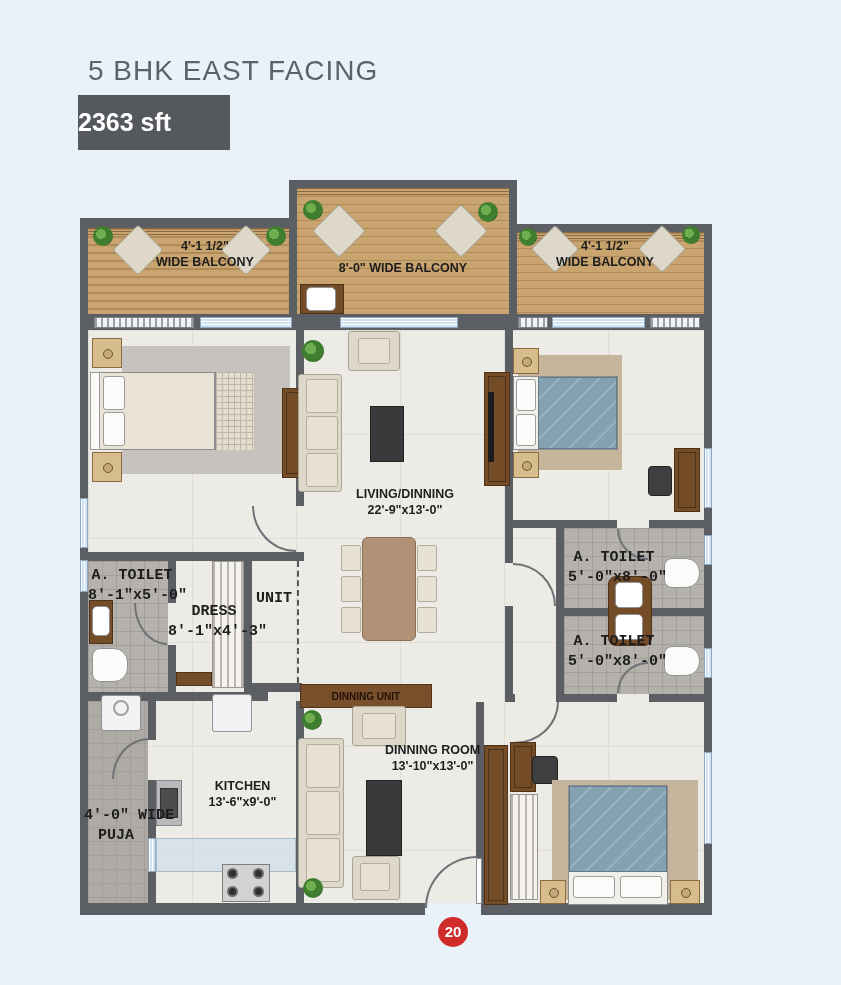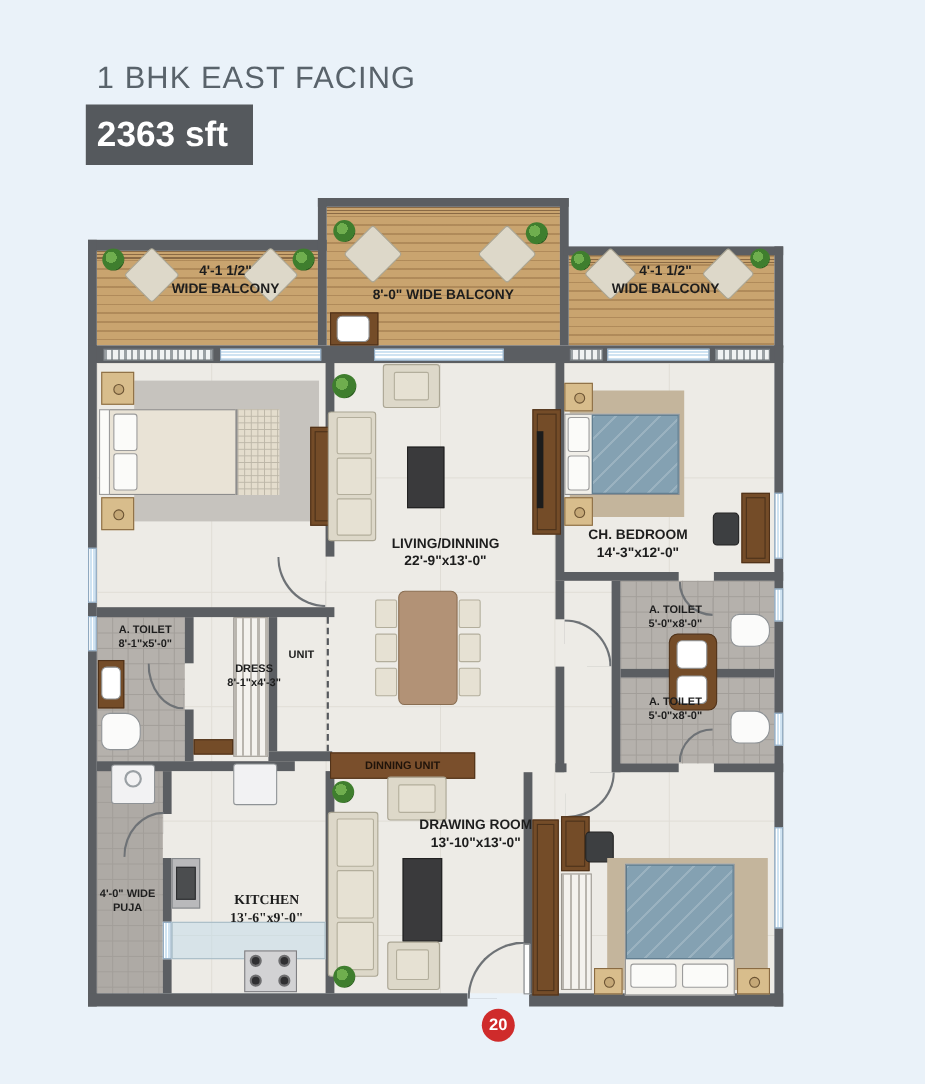--- a/index.html
+++ b/index.html
@@ -5,21 +5,21 @@
   html,body{margin:0;padding:0;}
   body{
     width:841px;height:985px;background:#eaf2f9;
     font-family:"Liberation Sans","DejaVu Sans",sans-serif;
     position:relative;overflow:hidden;
   }
   .abs{position:absolute;}
   
   .title{position:absolute;left:88px;top:55px;font-size:28px;letter-spacing:1px;color:#59636b;font-weight:400;}
   .badge{position:absolute;left:78px;top:95px;width:152px;height:55px;background:#55595d;
-         color:#ffffff;font-weight:bold;font-size:32px;line-height:55px;padding-left:10px;box-sizing:border-box;}
+         color:#ffffff;font-weight:bold;font-size:25px;line-height:55px;padding-left:0;box-sizing:border-box;}
   
   .w{position:absolute;background:#5b5e62;}
   
   .marble{position:absolute;background-color:#edebe6;
     background-image:linear-gradient(#e0ddd6 1px,transparent 1px),linear-gradient(90deg,#e0ddd6 1px,transparent 1px);
     background-size:104px 104px;}
   .wood{position:absolute;background-color:#c9a46f;
     background-image:repeating-linear-gradient(180deg,rgba(110,72,35,.28) 0 1.5px,rgba(0,0,0,0) 1.5px 8px);}
   .rail{position:absolute;height:8px;background:repeating-linear-gradient(180deg,#8a6a45 0 1px,rgba(0,0,0,0) 1px 3px);}
   .tile{position:absolute;background-color:#b5b1ac;
@@ -33,21 +33,21 @@
   .vent{position:absolute;background:repeating-linear-gradient(90deg,#9aa0a4 0 2px,#f0f2f3 2px 6px);border:1px solid #7c8287;box-sizing:border-box;}
   
   .arc{position:absolute;box-sizing:border-box;}
   .arc.bl{border-left:2px solid #6e7276;border-bottom:2px solid #6e7276;border-bottom-left-radius:100%;}
   .arc.tl{border-left:2px solid #6e7276;border-top:2px solid #6e7276;border-top-left-radius:100%;}
   .arc.tr{border-right:2px solid #6e7276;border-top:2px solid #6e7276;border-top-right-radius:100%;}
   .arc.br{border-right:2px solid #6e7276;border-bottom:2px solid #6e7276;border-bottom-right-radius:100%;}
   .leaf{position:absolute;background:#fdfdfd;border:1px solid #8a8d90;box-sizing:border-box;}
   
   .lbl{position:absolute;text-align:center;color:#1d1d1d;font-weight:bold;font-size:12.5px;line-height:1.3;white-space:nowrap;}
-  .lbl.sm{font-size:10px;}
+  .lbl.sm{font-size:15px;font-family:Liberation Mono, monospace;}
   
   .rug{position:absolute;background:#c6c3be;}
   .rug.tan{background:#c4b59c;}
   .wood-unit{position:absolute;background:#744c28;border:1px solid #4f3118;box-sizing:border-box;}
   .wood-unit .inner{position:absolute;left:3px;top:3px;right:3px;bottom:3px;border:1px solid rgba(0,0,0,.35);}
   .cream{position:absolute;background:#ddd8c9;border:1px solid #aaa593;box-sizing:border-box;border-radius:3px;}
   .cush{position:absolute;background:#e6e1d3;border:1px solid #b3ae9c;box-sizing:border-box;border-radius:2px;}
   .dark-table{position:absolute;background:#3a3a3c;border:1px solid #222;box-sizing:border-box;}
   .bedframe{position:absolute;box-sizing:border-box;border:1px solid #8d8d8d;}
   .pillow{position:absolute;background:#fbfbf9;border:1px solid #9c9c9c;border-radius:3px;box-sizing:border-box;}
@@ -67,21 +67,21 @@
   .stove{position:absolute;background:#d2d2d4;border:1px solid #7f7f82;box-sizing:border-box;}
   .burner{position:absolute;width:11px;height:11px;border-radius:50%;background:#2f2f31;border:2px solid #6e6e70;box-sizing:border-box;}
   .crock{position:absolute;background:#7a4f2c;border:1px solid #51331a;box-sizing:border-box;
          color:#1f130a;font-weight:bold;font-size:10px;text-align:center;}
   .marker{position:absolute;width:30px;height:30px;border-radius:50%;background:#cf2b2b;
           color:#fff;font-weight:bold;font-size:15px;text-align:center;line-height:30px;}
 </style>
 </head>
 <body>
 
-<div class="title">1 BHK EAST FACING</div>
+<div class="title">5 BHK EAST FACING</div>
 <div class="badge">2363 sft</div>
 
 <div class="abs" style="left:0;top:0;width:841px;height:985px;">
 
   <div class="marble" style="left:88px;top:330px;width:616px;height:573px;"></div>
   <div class="wood" style="left:88px;top:228px;width:201px;height:86px;"></div>
   <div class="wood" style="left:297px;top:188px;width:212px;height:126px;"></div>
   <div class="wood" style="left:517px;top:232px;width:187px;height:82px;"></div>
   <div class="rail" style="left:88px;top:228px;width:201px;"></div>
   <div class="rail" style="left:297px;top:188px;width:212px;"></div>
@@ -278,50 +278,46 @@
     <div>8'-0" WIDE BALCONY</div>
   </div>
   <div class="lbl" style="left:530px;top:238px;width:150px;">
     <div>4'-1 1/2"</div>
     <div>WIDE BALCONY</div>
   </div>
   <div class="lbl" style="left:320px;top:486px;width:170px;">
     <div>LIVING/DINNING</div>
     <div>22'-9"x13'-0"</div>
   </div>
-  <div class="lbl" style="left:495px;top:478px;width:170px;">
-    <div>CH. BEDROOM</div>
-    <div>14'-3"x12'-0"</div>
-  </div>
   <div class="lbl sm" style="left:88px;top:566px;width:88px;">
     <div>A. TOILET</div>
     <div>8'-1"x5'-0"</div>
   </div>
-  <div class="lbl sm" style="left:185px;top:602px;width:92px;">
+  <div class="lbl sm" style="left:168px;top:602px;width:92px;">
     <div>DRESS</div>
     <div>8'-1"x4'-3"</div>
   </div>
   <div class="lbl sm" style="left:250px;top:589px;width:48px;">
     <div>UNIT</div>
   </div>
   <div class="lbl sm" style="left:568px;top:548px;width:92px;">
     <div>A. TOILET</div>
     <div>5'-0"x8'-0"</div>
   </div>
   <div class="lbl sm" style="left:568px;top:632px;width:92px;">
     <div>A. TOILET</div>
     <div>5'-0"x8'-0"</div>
   </div>
   <div class="lbl sm" style="left:84px;top:806px;width:64px;">
     <div>4'-0" WIDE</div>
     <div>PUJA</div>
   </div>
-  <div class="lbl" style="left:180px;top:810px;width:125px;font-family:Liberation Serif, serif;">
+  <div class="lbl" style="left:180px;top:778px;width:125px;">
     <div>KITCHEN</div>
     <div>13'-6"x9'-0"</div>
   </div>
   <div class="lbl" style="left:355px;top:742px;width:155px;">
-    <div>DRAWING ROOM</div>
+    <div>DINNING ROOM</div>
     <div>13'-10"x13'-0"</div>
   </div>
 
   <div class="marker" style="left:438px;top:917px;">20</div>
 </div>
 
 </body></html>

